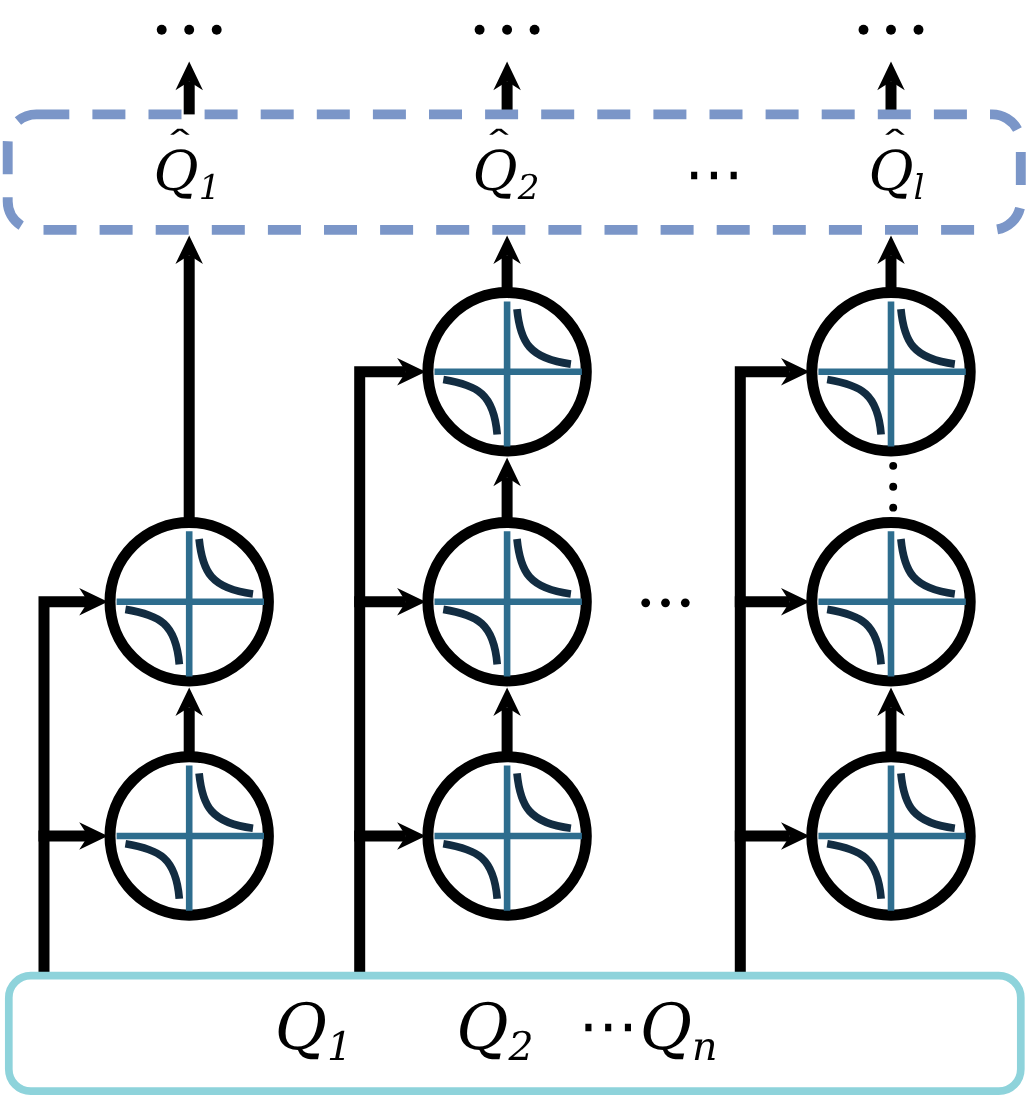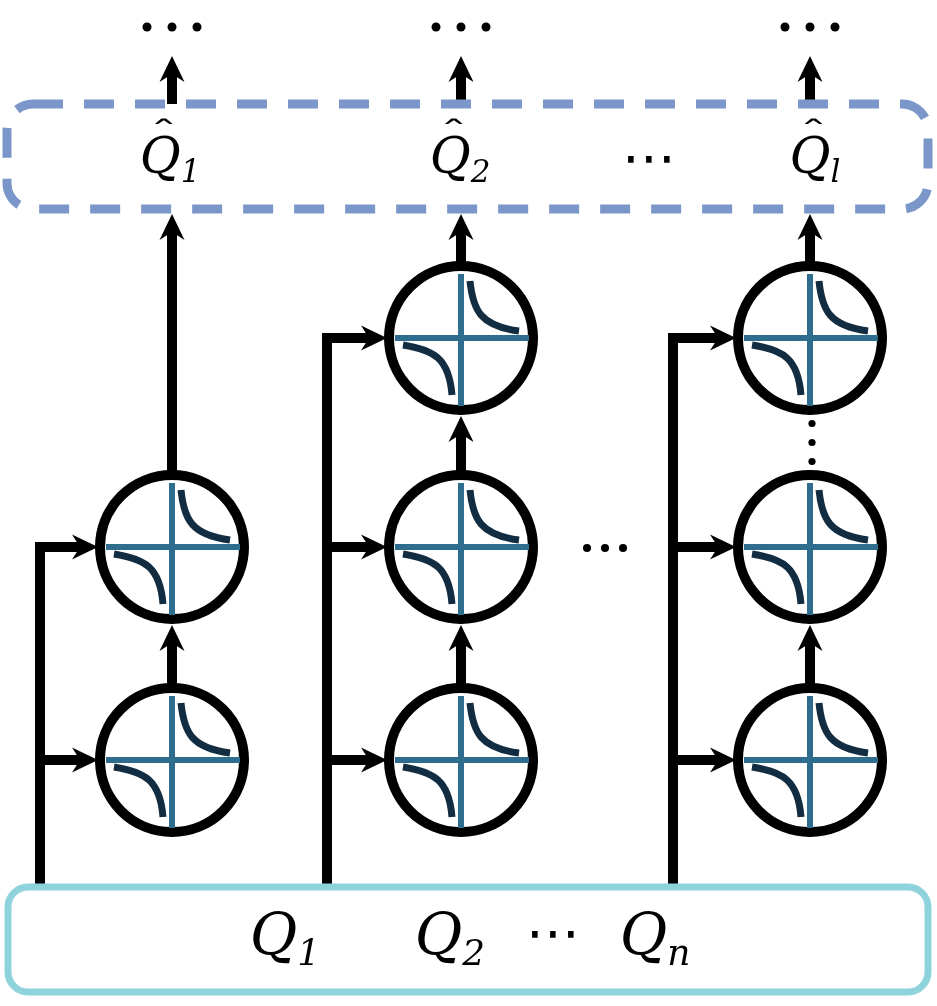--- a/index.html
+++ b/index.html
@@ -175,17 +175,17 @@
 
     <div class="mlabel input" style="left:285px;top:938px">
       <span>Q</span><span class="sub">1</span>
     </div>
     <div class="mlabel input" style="left:450px;top:938px">
       <span>Q</span><span class="sub">2</span>
     </div>
     <div class="mlabel input dots" style="left:554px;top:936px">
       <span>⋯</span><span class="sub"></span>
     </div>
-    <div class="mlabel input" style="left:655px;top:938px">
+    <div class="mlabel input" style="left:617px;top:938px">
       <span>Q</span><span class="sub">n</span>
     </div>
   </div>
 </div>
 
 </body></html>

